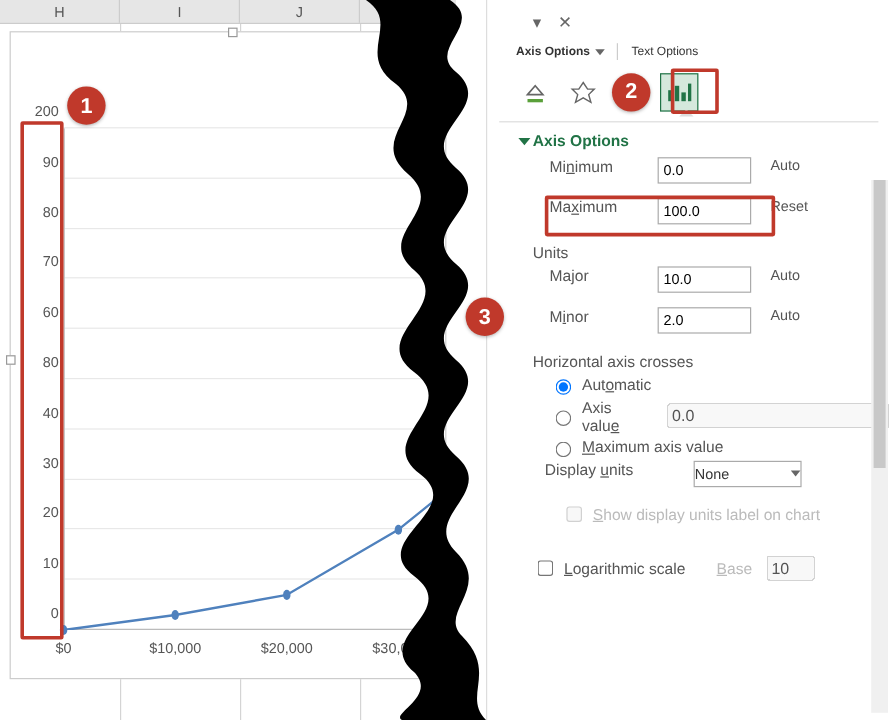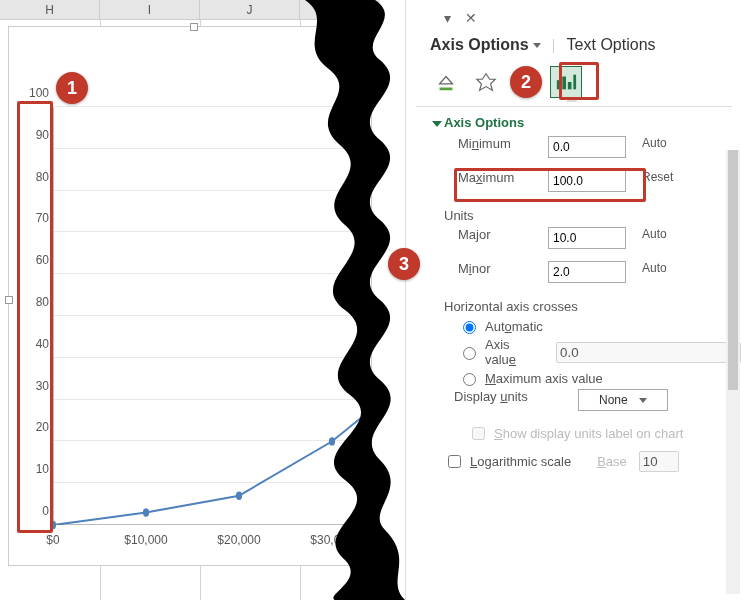--- a/index.html
+++ b/index.html
@@ -135,21 +135,21 @@
     flex: 1;
   }
   .panel-ctrl {
     color: #666;
     font-size: 14px;
     margin-left: 14px;
     cursor: pointer;
   }
   .panel-tabs {
     padding: 4px 24px 0 24px;
-    font-size: 16px;
+    font-size: 10px;
   }
   .panel-tabs .tab {
     display: inline-block;
     margin-right: 14px;
     padding-bottom: 2px;
   }
   .panel-tabs .tab.active { font-weight: bold; }
   .panel-tabs .tab-sep {
     display: inline-block;
     width: 1px; height: 14px;
@@ -248,21 +248,21 @@
     color:#555;
     gap:6px;
   }
   .check-row.disabled { color:#bbb; }
   .select-box {
     display:inline-flex;
     align-items:center;
     justify-content:space-between;
     width: 90px; height:22px;
     border:1px solid #aaa;
-    padding: 0 20px;
+    padding: 0 0;
     font-size:12px;
     margin-left:4px;
   }
   .underline-key { text-decoration: underline; }
   .scroll-bar {
     position:absolute; right:2px; top:150px; bottom:6px; width:14px;
     background:#f0f0f0;
   }
   .scroll-thumb {
     position:absolute; left:2px; right:2px; top:0; height:240px;
@@ -303,21 +303,21 @@
         <span class="y-tick-label" style="bottom:50%">80</span>
       <div class="grid-h" style="bottom:60%"></div>
         <span class="y-tick-label" style="bottom:60%">60</span>
       <div class="grid-h" style="bottom:70%"></div>
         <span class="y-tick-label" style="bottom:70%">70</span>
       <div class="grid-h" style="bottom:80%"></div>
         <span class="y-tick-label" style="bottom:80%">80</span>
       <div class="grid-h" style="bottom:90%"></div>
         <span class="y-tick-label" style="bottom:90%">90</span>
       <div class="grid-h" style="bottom:100%"></div>
-        <span class="y-tick-label" style="bottom:100%">100</span>
+        <span class="y-tick-label" style="bottom:100%">200</span>
 
       <div class="axis-line" style="left:0;top:0;bottom:0;width:1px"></div>
       <div class="axis-line" style="left:0;right:0;bottom:0;height:1px"></div>
 
       <span class="x-tick-label" style="left:0%">$0</span>
       <span class="x-tick-label" style="left:30%">$10,000</span>
       <span class="x-tick-label" style="left:60%">$20,000</span>
       <span class="x-tick-label" style="left:90%">$30,000</span>
 
       <svg class="series" width="100%" height="100%" viewBox="0 0 100 100" preserveAspectRatio="none">
@@ -430,21 +430,21 @@
       <span class="select-box">
         <span>None</span>
         <span class="dropdown-tri"></span>
       </span>
     </div>
     <div class="check-row disabled" style="margin-left:34px">
       <input type="checkbox" disabled="" style="">
       <span><span class="underline-key">S</span>how display units label on chart</span>
     </div>
 
-    <div class="check-row" style="margin-left:10px;margin-top:8px">
+    <div class="check-row" style="margin-left:10px;margin-top:25px">
       <input type="checkbox" style="">
       <span><span class="underline-key">L</span>ogarithmic scale</span>
       <span style="margin-left:20px;color:#bbb"><span class="underline-key">B</span>ase</span>
       <input type="text" disabled="" style="width: 40px; margin-left: 6px;" value="10">
     </div>
   </div>
 
   <div class="scroll-bar">
     <div class="scroll-thumb"></div>
   </div>

